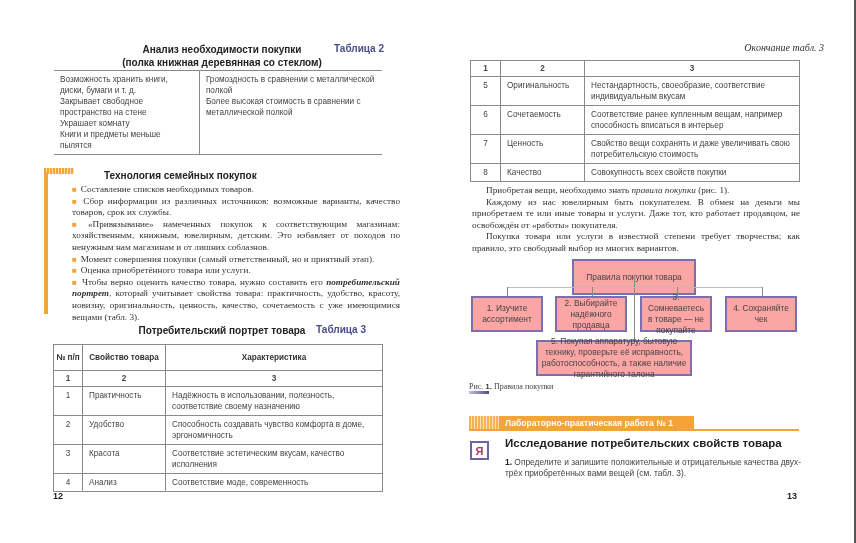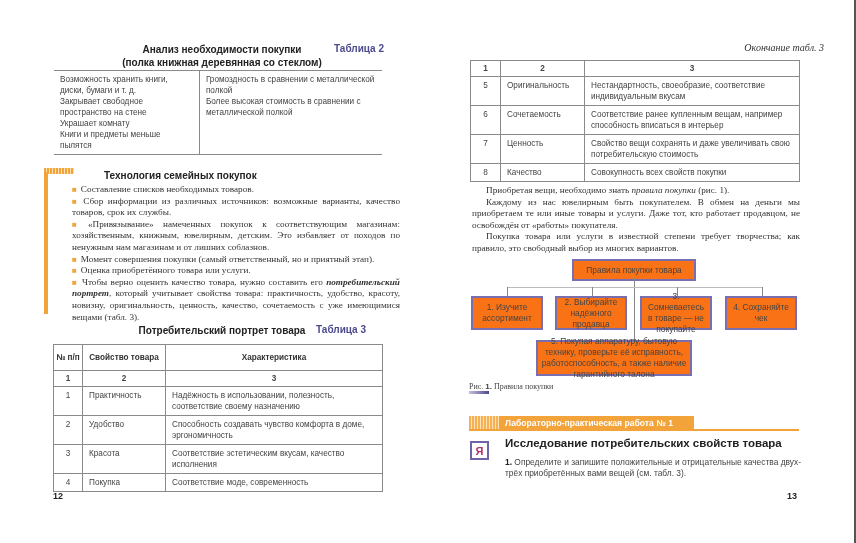--- a/index.html
+++ b/index.html
@@ -29,21 +29,21 @@
   .tech-title { position: absolute; left: 60px; top: 2px; font-weight: bold; font-size: 10px; color: #222; }
   .tech-body { position: absolute; left: 28px; top: 16px; width: 328px; font-family: "Liberation Serif", serif; font-size: 9.2px; line-height: 11.6px; color: #333; text-align: justify; }
   .tech-body p { text-indent: 0; }
   .bullet { color: #f2a33a; font-size: 8px; margin-right: 4px; }
 
   .tail-label { position: absolute; right: 32px; top: 42px; font-family: "Liberation Serif", serif; font-style: italic; font-size: 10px; color: #333; }
   .body-text { position: absolute; left: 472px; top: 185px; width: 328px; font-family: "Liberation Serif", serif; font-size: 9.2px; line-height: 11.6px; color: #333; text-align: justify; }
   .body-text p { text-indent: 14px; }
   .body-text em { font-style: italic; }
 
-  .diag-box { position: absolute; border: 2px solid #7a6fae; background: #f97316; font-size: 8.4px; color: #444; text-align: center; display: flex; align-items: center; justify-content: center; line-height: 11px; padding: 9px 3px; }
+  .diag-box { position: absolute; border: 2px solid #7a6fae; background: #fca5a5; font-size: 8.4px; color: #444; text-align: center; display: flex; align-items: center; justify-content: center; line-height: 11px; padding: 16px 3px; }
   .vline { position: absolute; width: 1px; background: #888; }
   .hline { position: absolute; height: 1px; background: #bbb; }
   .fig-caption { position: absolute; left: 469px; top: 382px; font-family: "Liberation Serif", serif; font-size: 8px; color: #444; }
   .fig-caption b { font-family: "Liberation Sans", sans-serif; }
   .fig-mark { position: absolute; left: 469px; top: 391px; width: 20px; height: 3px; background: linear-gradient(90deg,#c7c0e4,#4a4a8c); }
 
   .lab-bar { position: absolute; left: 469px; top: 416px; width: 330px; height: 14px; }
   .lab-dots { position: absolute; left: 0; top: 0; width: 30px; height: 14px;
     background: repeating-linear-gradient(90deg, #f6b154 0 2px, #fde2b8 2px 3px); }
   .lab-fill { position: absolute; left: 30px; top: 0; width: 195px; height: 14px; background: #f2a33a; }
@@ -122,21 +122,21 @@
       <td>Удобство</td>
       <td>Способность создавать чувство комфорта в доме, эргономичность</td>
     </tr>
     <tr style="height:25px;">
       <td class="c">3</td>
       <td>Красота</td>
       <td>Соответствие эстетическим вкусам, качество исполнения</td>
     </tr>
     <tr style="height:15px;">
       <td class="c">4</td>
-      <td>Покупка</td>
+      <td>Анализ</td>
       <td>Соответствие моде, современность</td>
     </tr>
   </tbody>
     </table>
 
   <div class="page-num" style="left:53px;">12</div>
 </div>
 
 <div class="page page-right"></div>
 

